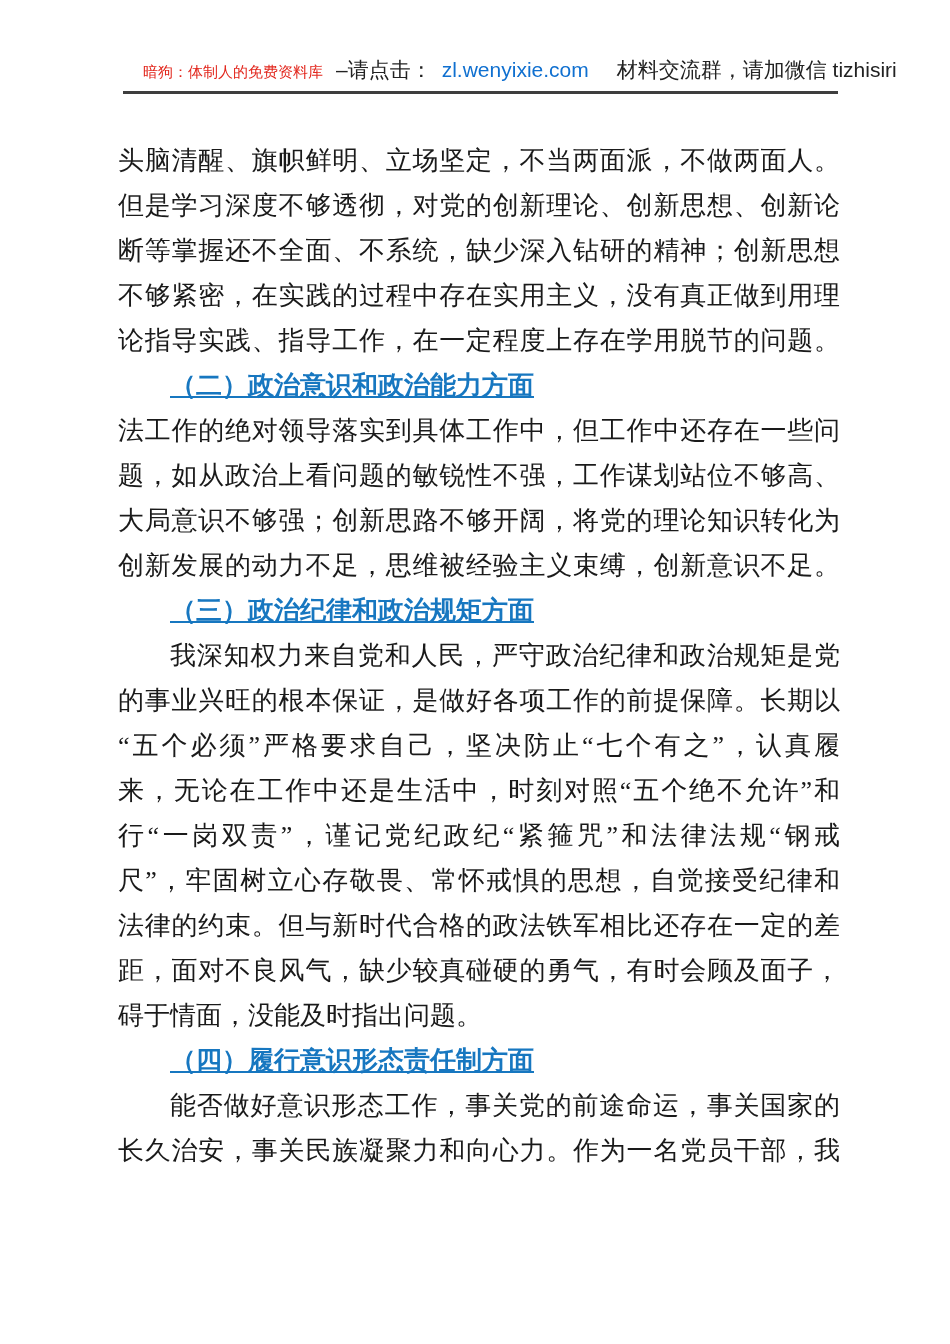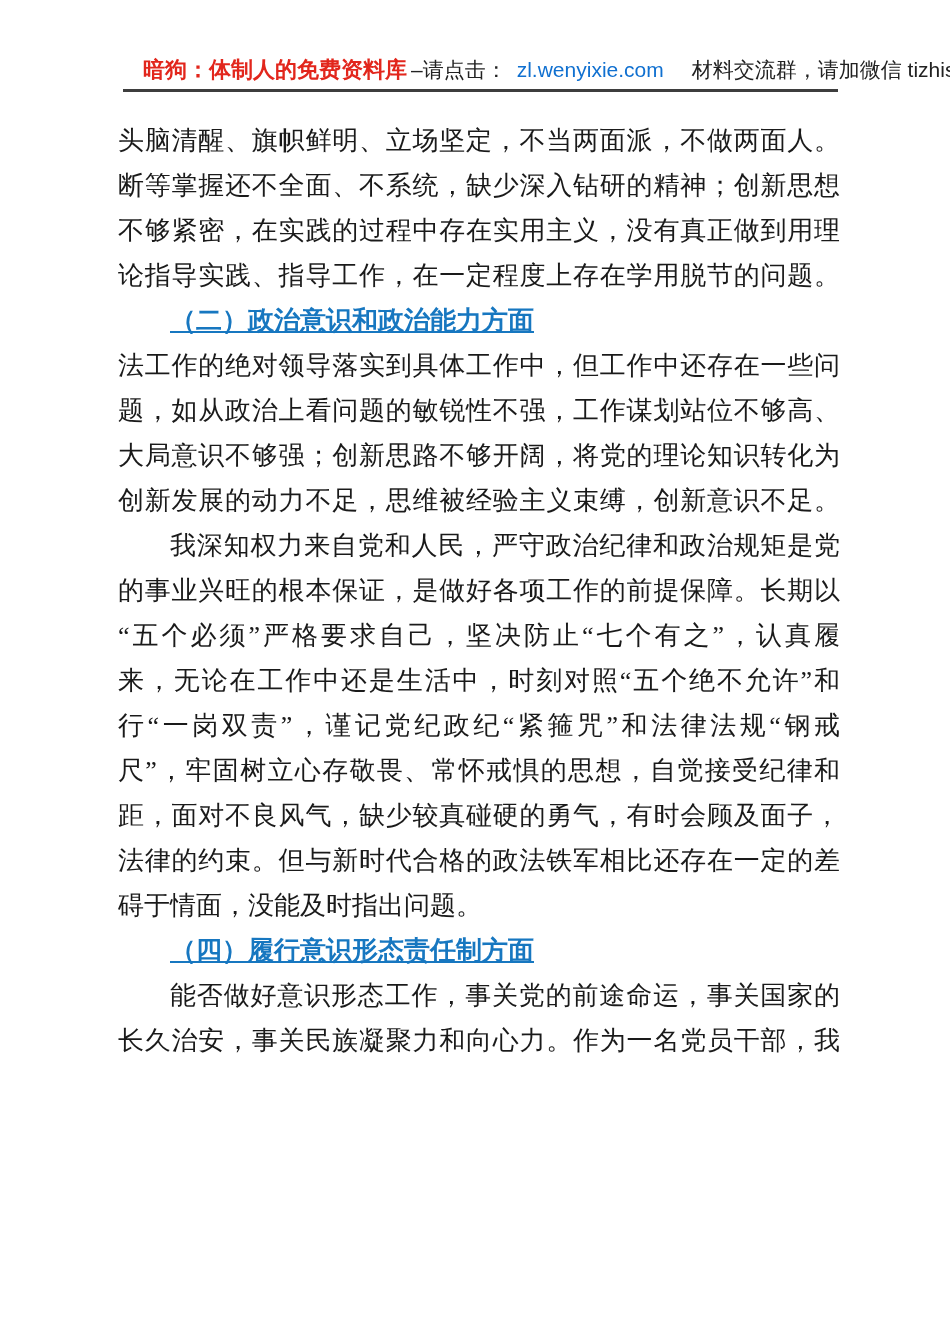--- a/index.html
+++ b/index.html
@@ -23,36 +23,36 @@
   .header-text {
     padding-left: 20px;
     white-space: nowrap;
     font-family: "Liberation Sans", "DejaVu Sans", sans-serif;
     font-size: 21px;
     line-height: 28px;
     color: #222222;
   }
   .brand {
     color: var(--brand-red, #e2261c);
-    font-weight: bold;
-    font-size: 22px;
+    font-weight: normal;
+    font-size: 15px;
   }
-  .prompt { margin-left: 4px; }
+  .prompt { margin-left: 13px; }
   .link {
     color: var(--link-blue, #1070d0);
     text-decoration: none;
     margin-left: 10px;
   }
   .note { margin-left: 28px; }
 
   
   .document {
     margin-left: 118px;
     width: 722px;
-    padding-top: 26px;
+    padding-top: 44px;
     font-size: 26px;
     line-height: 45px;
   }
   .line {
     text-align: justify;
     text-align-last: left;
     height: 45px;
   }
   .line.just { text-align-last: justify; }
   .line.ind { text-indent: 2em; }
@@ -68,42 +68,46 @@
 
 <header class="page-header">
   <div class="header-text">
     <span class="brand">暗狗：体制人的免费资料库</span><span class="prompt">–请点击：</span><a class="link" href="#">zl.wenyixie.com</a><span class="note">材料交流群，请加微信 tizhisiri</span>
   </div>
 </header>
 
 <main class="document">
     <div class="block paragraph">
       <div class="line just">头脑清醒、旗帜鲜明、立场坚定，不当两面派，不做两面人。</div>
+      <div class="line just">但是学习深度不够透彻，对党的创新理论、创新思想、创新论</div>
       <div class="line just">断等掌握还不全面、不系统，缺少深入钻研的精神；创新思想</div>
       <div class="line just">不够紧密，在实践的过程中存在实用主义，没有真正做到用理</div>
       <div class="line just">论指导实践、指导工作，在一定程度上存在学用脱节的问题。</div>
     </div>
     <div class="block heading">
       <div class="line">（二）政治意识和政治能力方面</div>
     </div>
     <div class="block paragraph">
       <div class="line just">法工作的绝对领导落实到具体工作中，但工作中还存在一些问</div>
       <div class="line just">题，如从政治上看问题的敏锐性不强，工作谋划站位不够高、</div>
       <div class="line just">大局意识不够强；创新思路不够开阔，将党的理论知识转化为</div>
       <div class="line just">创新发展的动力不足，思维被经验主义束缚，创新意识不足。</div>
     </div>
+    <div class="block heading">
+      <div class="line">（三）政治纪律和政治规矩方面</div>
+    </div>
     <div class="block paragraph">
       <div class="line just ind">我深知权力来自党和人民，严守政治纪律和政治规矩是党</div>
       <div class="line just">的事业兴旺的根本保证，是做好各项工作的前提保障。长期以</div>
       <div class="line just">“五个必须”严格要求自己，坚决防止“七个有之”，认真履</div>
       <div class="line just">来，无论在工作中还是生活中，时刻对照“五个绝不允许”和</div>
       <div class="line just">行“一岗双责”，谨记党纪政纪“紧箍咒”和法律法规“钢戒</div>
       <div class="line just">尺”，牢固树立心存敬畏、常怀戒惧的思想，自觉接受纪律和</div>
+      <div class="line just">法律的约束。但与新时代合格的政法铁军相比还存在一定的差</div>
       <div class="line just">距，面对不良风气，缺少较真碰硬的勇气，有时会顾及面子，</div>
-      <div class="line just">法律的约束。但与新时代合格的政法铁军相比还存在一定的差</div>
       <div class="line">碍于情面，没能及时指出问题。</div>
     </div>
     <div class="block heading">
       <div class="line">（四）履行意识形态责任制方面</div>
     </div>
     <div class="block paragraph">
       <div class="line just ind">能否做好意识形态工作，事关党的前途命运，事关国家的</div>
       <div class="line just">长久治安，事关民族凝聚力和向心力。作为一名党员干部，我</div>
     </div>
   </main>

